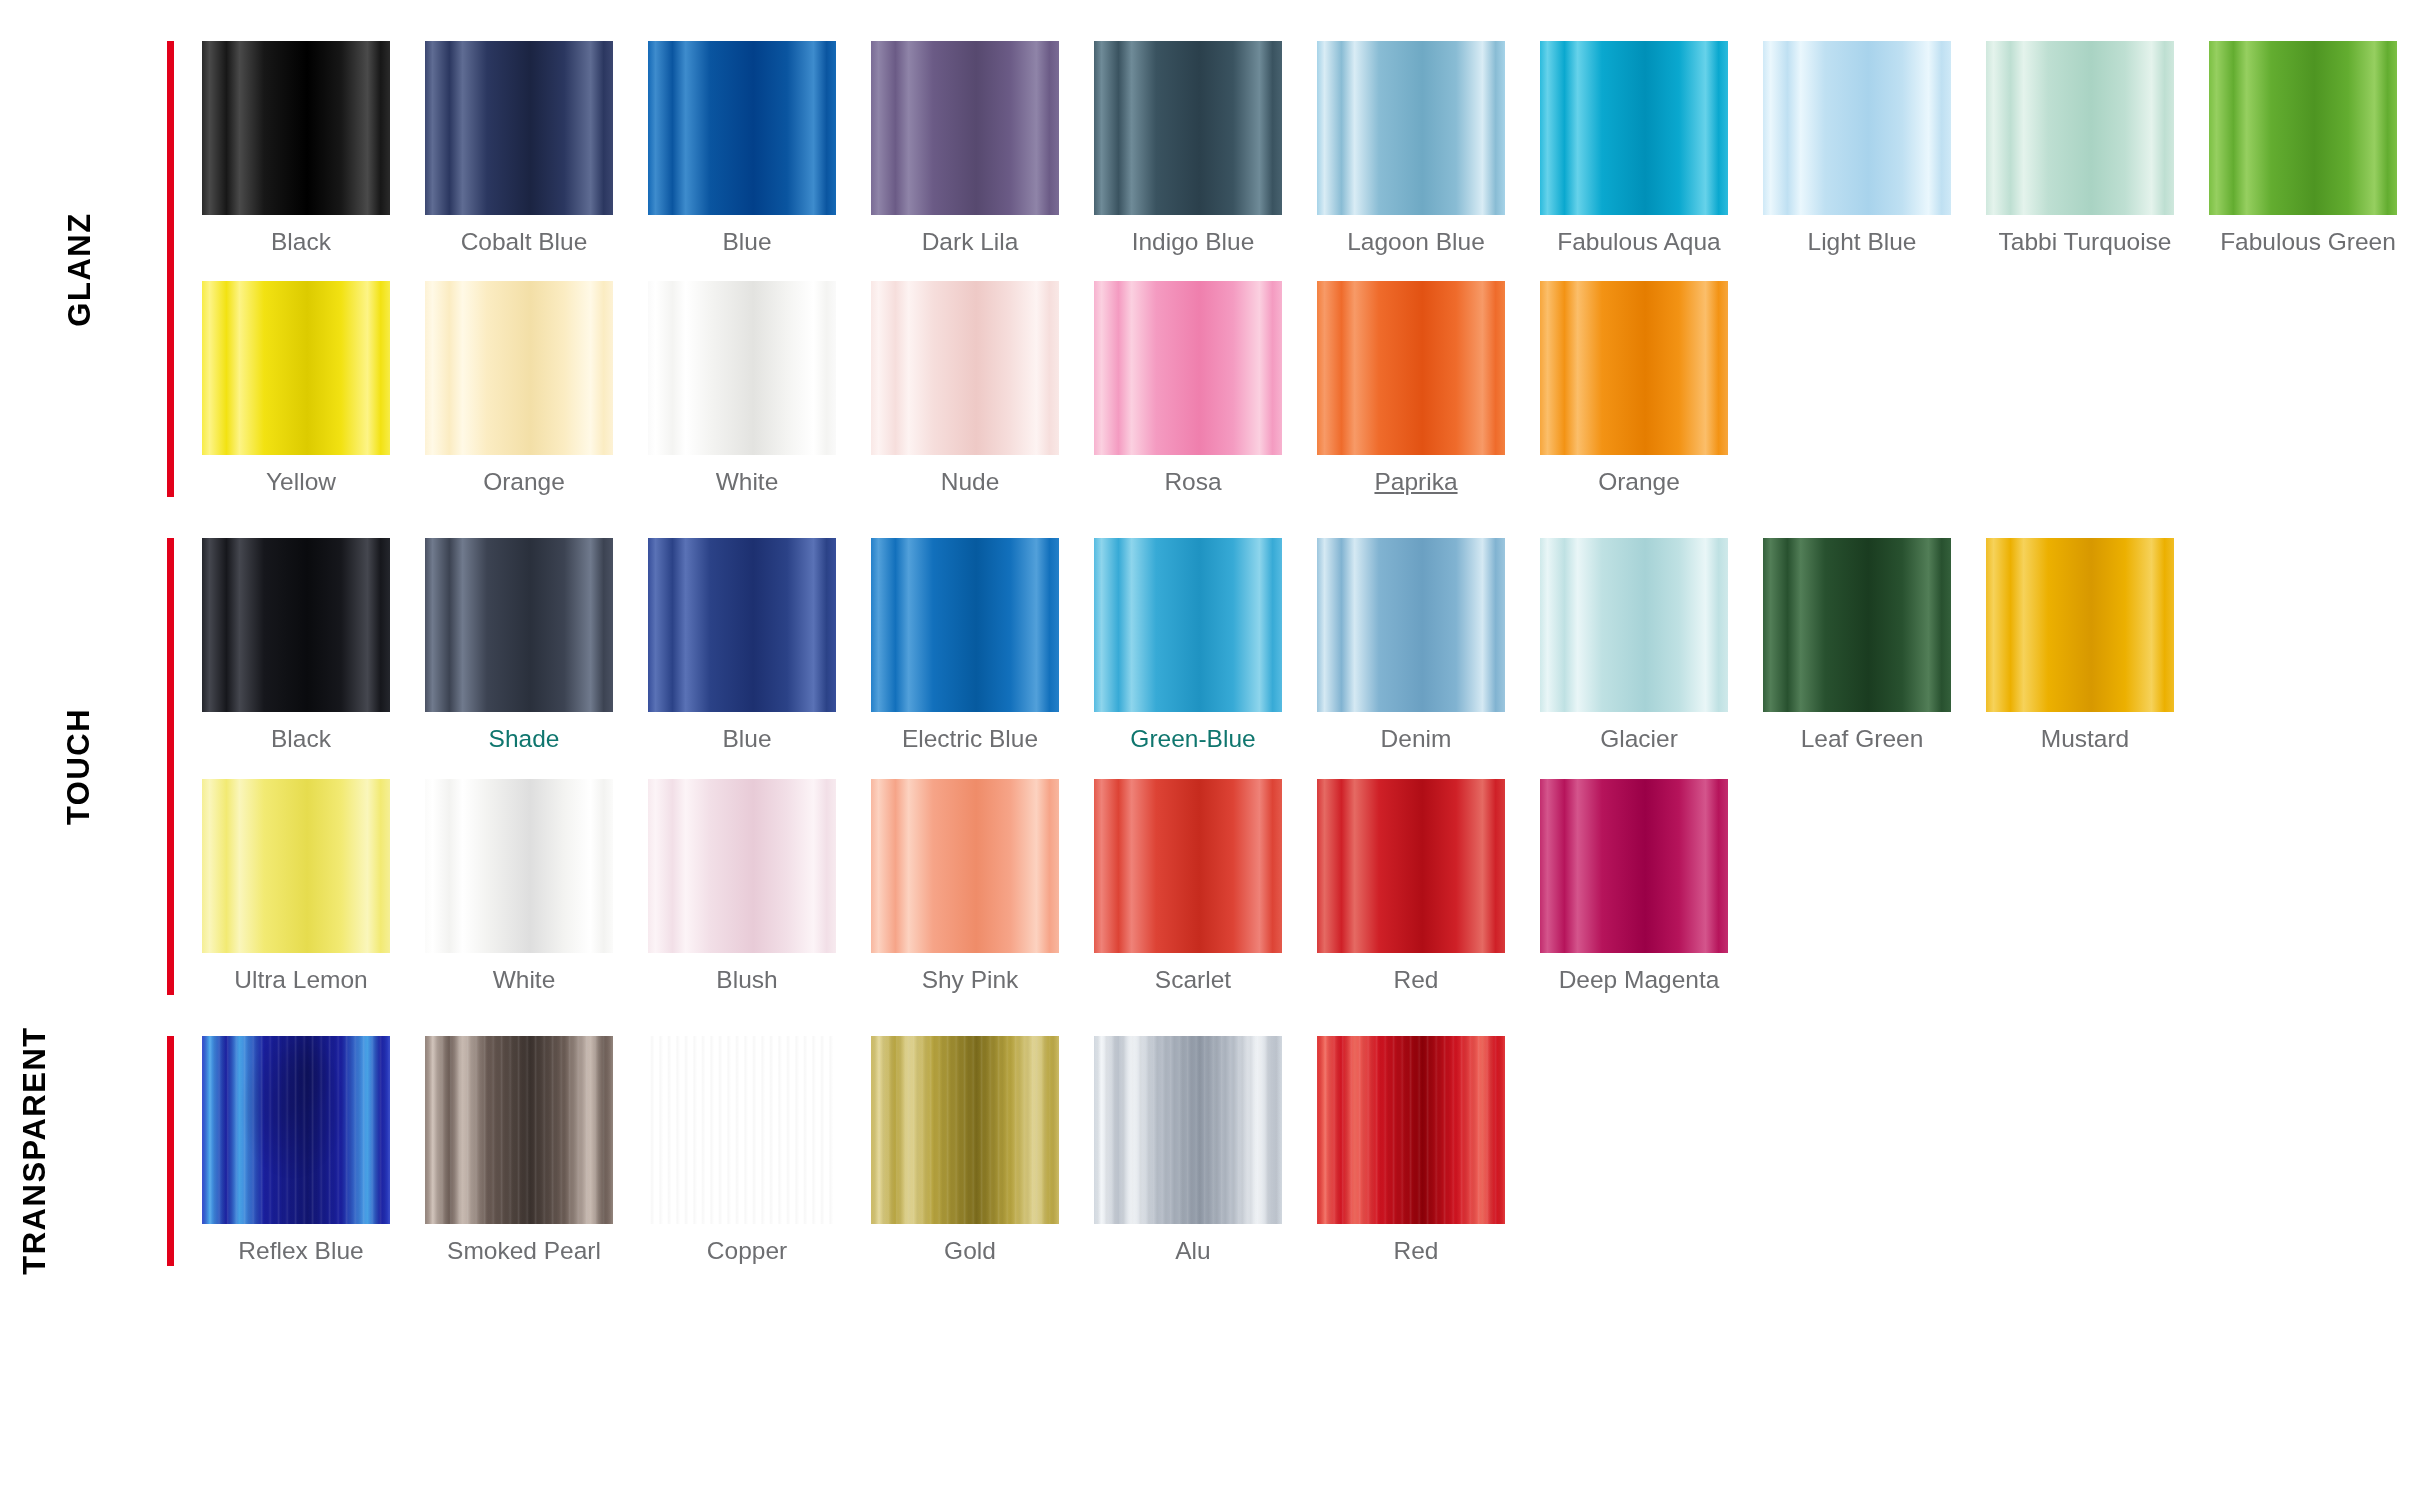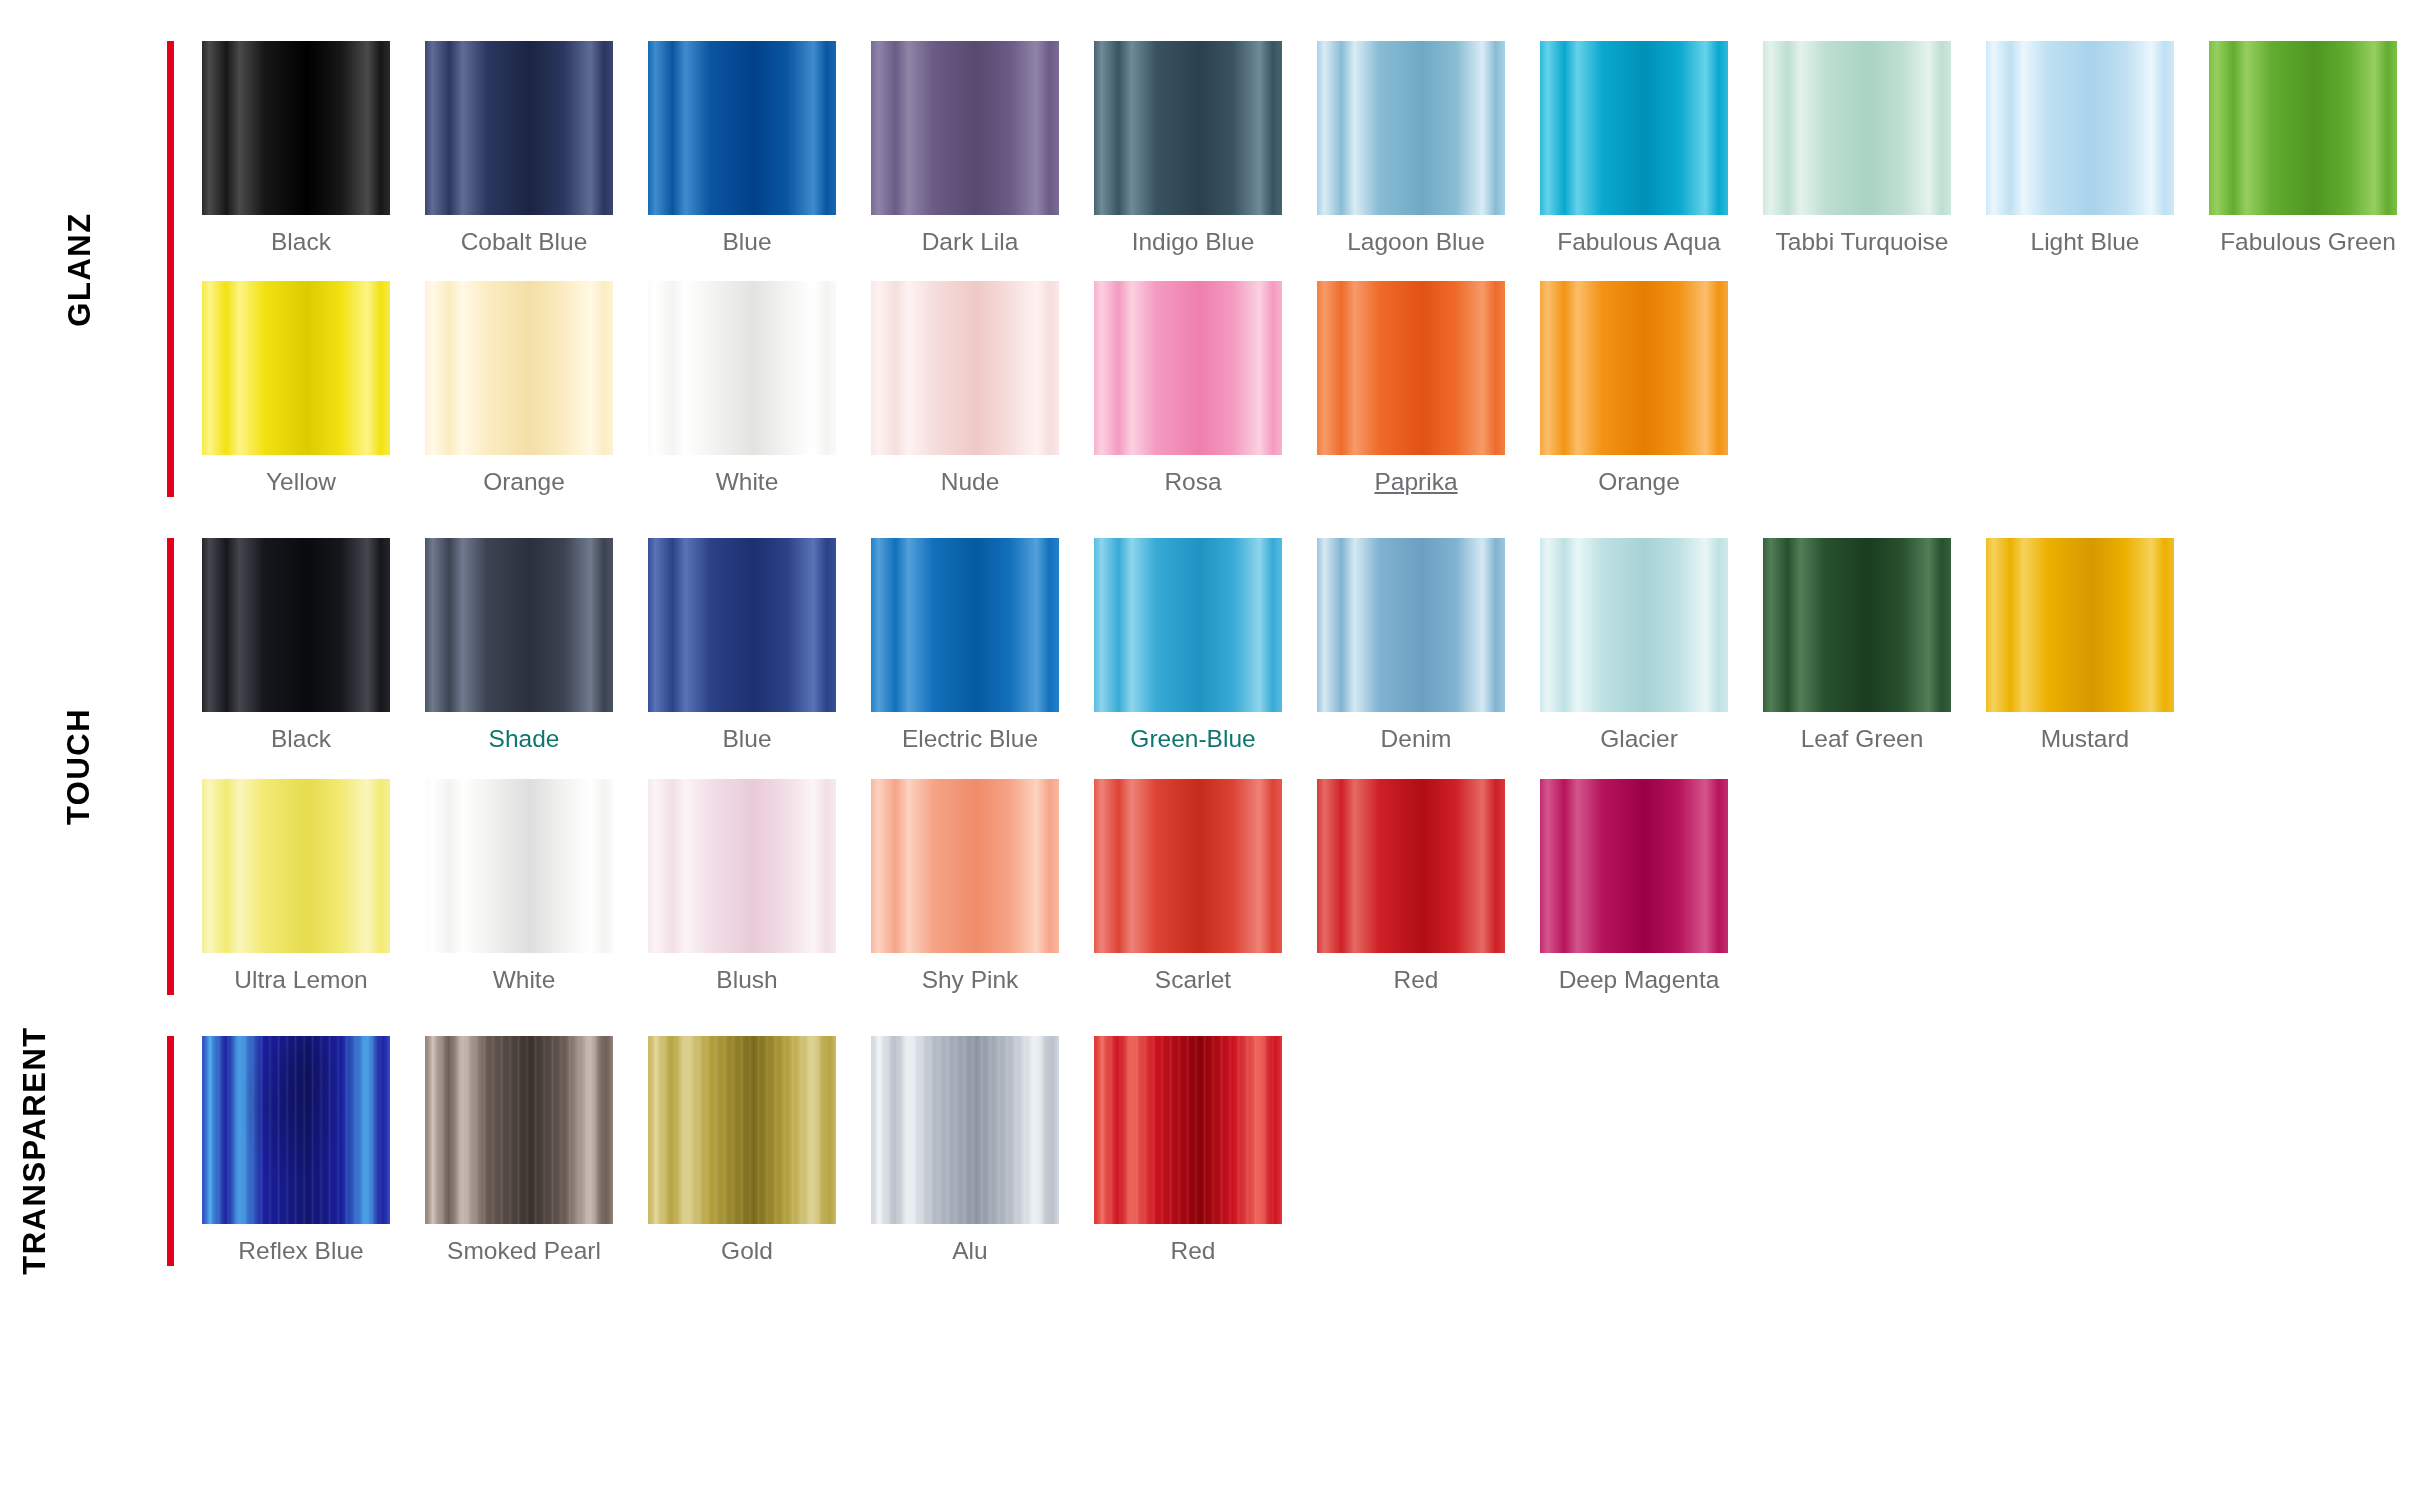--- a/index.html
+++ b/index.html
@@ -174,26 +174,26 @@
             </div>
             <div class="swatch-cell">
               <div class="swatch" style="background: linear-gradient(90deg, rgb(166, 211, 232) 0%, rgb(217, 236, 245) 4%, rgb(137, 188, 212) 13%, rgb(217, 236, 245) 20%, rgb(137, 188, 212) 33%, rgb(111, 169, 196) 56%, rgb(137, 188, 212) 74%, rgb(217, 236, 245) 88%, rgb(137, 188, 212) 95%, rgb(166, 211, 232) 100%);"></div>
               <div class="swatch-label" style="color: rgb(109, 110, 113);">Lagoon Blue</div>
             </div>
             <div class="swatch-cell">
               <div class="swatch" style="background: linear-gradient(90deg, rgb(43, 187, 221) 0%, rgb(102, 210, 234) 4%, rgb(10, 168, 207) 13%, rgb(102, 210, 234) 20%, rgb(10, 168, 207) 33%, rgb(0, 144, 184) 56%, rgb(10, 168, 207) 74%, rgb(102, 210, 234) 88%, rgb(10, 168, 207) 95%, rgb(43, 187, 221) 100%);"></div>
               <div class="swatch-label" style="color: rgb(109, 110, 113);">Fabulous Aqua</div>
             </div>
             <div class="swatch-cell">
+              <div class="swatch" style="background: linear-gradient(90deg, rgb(207, 233, 247) 0%, rgb(234, 247, 253) 4%, rgb(191, 224, 242) 13%, rgb(234, 247, 253) 20%, rgb(191, 224, 242) 33%, rgb(168, 211, 236) 56%, rgb(191, 224, 242) 74%, rgb(234, 247, 253) 88%, rgb(191, 224, 242) 95%, rgb(207, 233, 247) 100%);"></div>
+              <div class="swatch-label" style="color: rgb(109, 110, 113);">Light Blue</div>
+            </div>
+            <div class="swatch-cell">
               <div class="swatch" style="background: linear-gradient(90deg, rgb(207, 232, 221) 0%, rgb(228, 243, 236) 4%, rgb(190, 223, 210) 13%, rgb(228, 243, 236) 20%, rgb(190, 223, 210) 33%, rgb(169, 211, 195) 56%, rgb(190, 223, 210) 74%, rgb(228, 243, 236) 88%, rgb(190, 223, 210) 95%, rgb(207, 232, 221) 100%);"></div>
               <div class="swatch-label" style="color: rgb(109, 110, 113);">Tabbi Turquoise</div>
-            </div>
-            <div class="swatch-cell">
-              <div class="swatch" style="background: linear-gradient(90deg, rgb(207, 233, 247) 0%, rgb(234, 247, 253) 4%, rgb(191, 224, 242) 13%, rgb(234, 247, 253) 20%, rgb(191, 224, 242) 33%, rgb(168, 211, 236) 56%, rgb(191, 224, 242) 74%, rgb(234, 247, 253) 88%, rgb(191, 224, 242) 95%, rgb(207, 233, 247) 100%);"></div>
-              <div class="swatch-label" style="color: rgb(109, 110, 113);">Light Blue</div>
             </div>
             <div class="swatch-cell">
               <div class="swatch" style="background: linear-gradient(90deg, rgb(124, 192, 68) 0%, rgb(150, 207, 96) 4%, rgb(99, 173, 48) 13%, rgb(150, 207, 96) 20%, rgb(99, 173, 48) 33%, rgb(78, 149, 34) 56%, rgb(99, 173, 48) 74%, rgb(150, 207, 96) 88%, rgb(99, 173, 48) 95%, rgb(124, 192, 68) 100%);"></div>
               <div class="swatch-label" style="color: rgb(109, 110, 113);">Fabulous Green</div>
             </div>
           </div>
           <div class="row-gap-sm"></div>
           <div class="swatch-row">
             <div class="swatch-cell">
               <div class="swatch" style="background: linear-gradient(90deg, rgb(247, 236, 70) 0%, rgb(253, 244, 134) 4%, rgb(242, 226, 18) 13%, rgb(253, 244, 134) 20%, rgb(242, 226, 18) 33%, rgb(220, 203, 0) 56%, rgb(242, 226, 18) 74%, rgb(253, 244, 134) 88%, rgb(242, 226, 18) 95%, rgb(247, 236, 70) 100%);"></div>
@@ -323,20 +323,26 @@
               </div>
               <div class="swatch-label" style="color: rgb(109, 110, 113);">Reflex Blue</div>
             </div>
             <div class="swatch-cell">
               <div class="swatch tall" style="background: linear-gradient(90deg, rgb(138, 122, 114) 0%, rgb(205, 191, 182) 4%, rgb(106, 91, 84) 13%, rgb(205, 191, 182) 20%, rgb(106, 91, 84) 33%, rgb(59, 50, 46) 56%, rgb(106, 91, 84) 74%, rgb(205, 191, 182) 88%, rgb(106, 91, 84) 95%, rgb(138, 122, 114) 100%);">
                 <div class="brush"></div>
               </div>
               <div class="swatch-label" style="color: rgb(109, 110, 113);">Smoked Pearl</div>
             </div>
             <div class="swatch-cell">
+              <div class="swatch tall">
+                <div class="brush"></div>
+              </div>
+              <div class="swatch-label" style="color: rgb(109, 110, 113);">Copper</div>
+            </div>
+            <div class="swatch-cell">
               <div class="swatch tall" style="background: linear-gradient(90deg, rgb(198, 180, 91) 0%, rgb(225, 213, 150) 4%, rgb(182, 163, 63) 13%, rgb(225, 213, 150) 20%, rgb(182, 163, 63) 33%, rgb(124, 108, 28) 56%, rgb(182, 163, 63) 74%, rgb(225, 213, 150) 88%, rgb(182, 163, 63) 95%, rgb(198, 180, 91) 100%);">
                 <div class="brush"></div>
               </div>
               <div class="swatch-label" style="color: rgb(109, 110, 113);">Gold</div>
             </div>
             <div class="swatch-cell">
               <div class="swatch tall" style="background: linear-gradient(90deg, rgb(205, 212, 220) 0%, rgb(242, 245, 248) 4%, rgb(185, 192, 202) 13%, rgb(242, 245, 248) 20%, rgb(185, 192, 202) 33%, rgb(143, 152, 165) 56%, rgb(185, 192, 202) 74%, rgb(242, 245, 248) 88%, rgb(185, 192, 202) 95%, rgb(205, 212, 220) 100%);">
                 <div class="brush"></div>
               </div>
               <div class="swatch-label" style="color: rgb(109, 110, 113);">Alu</div>

